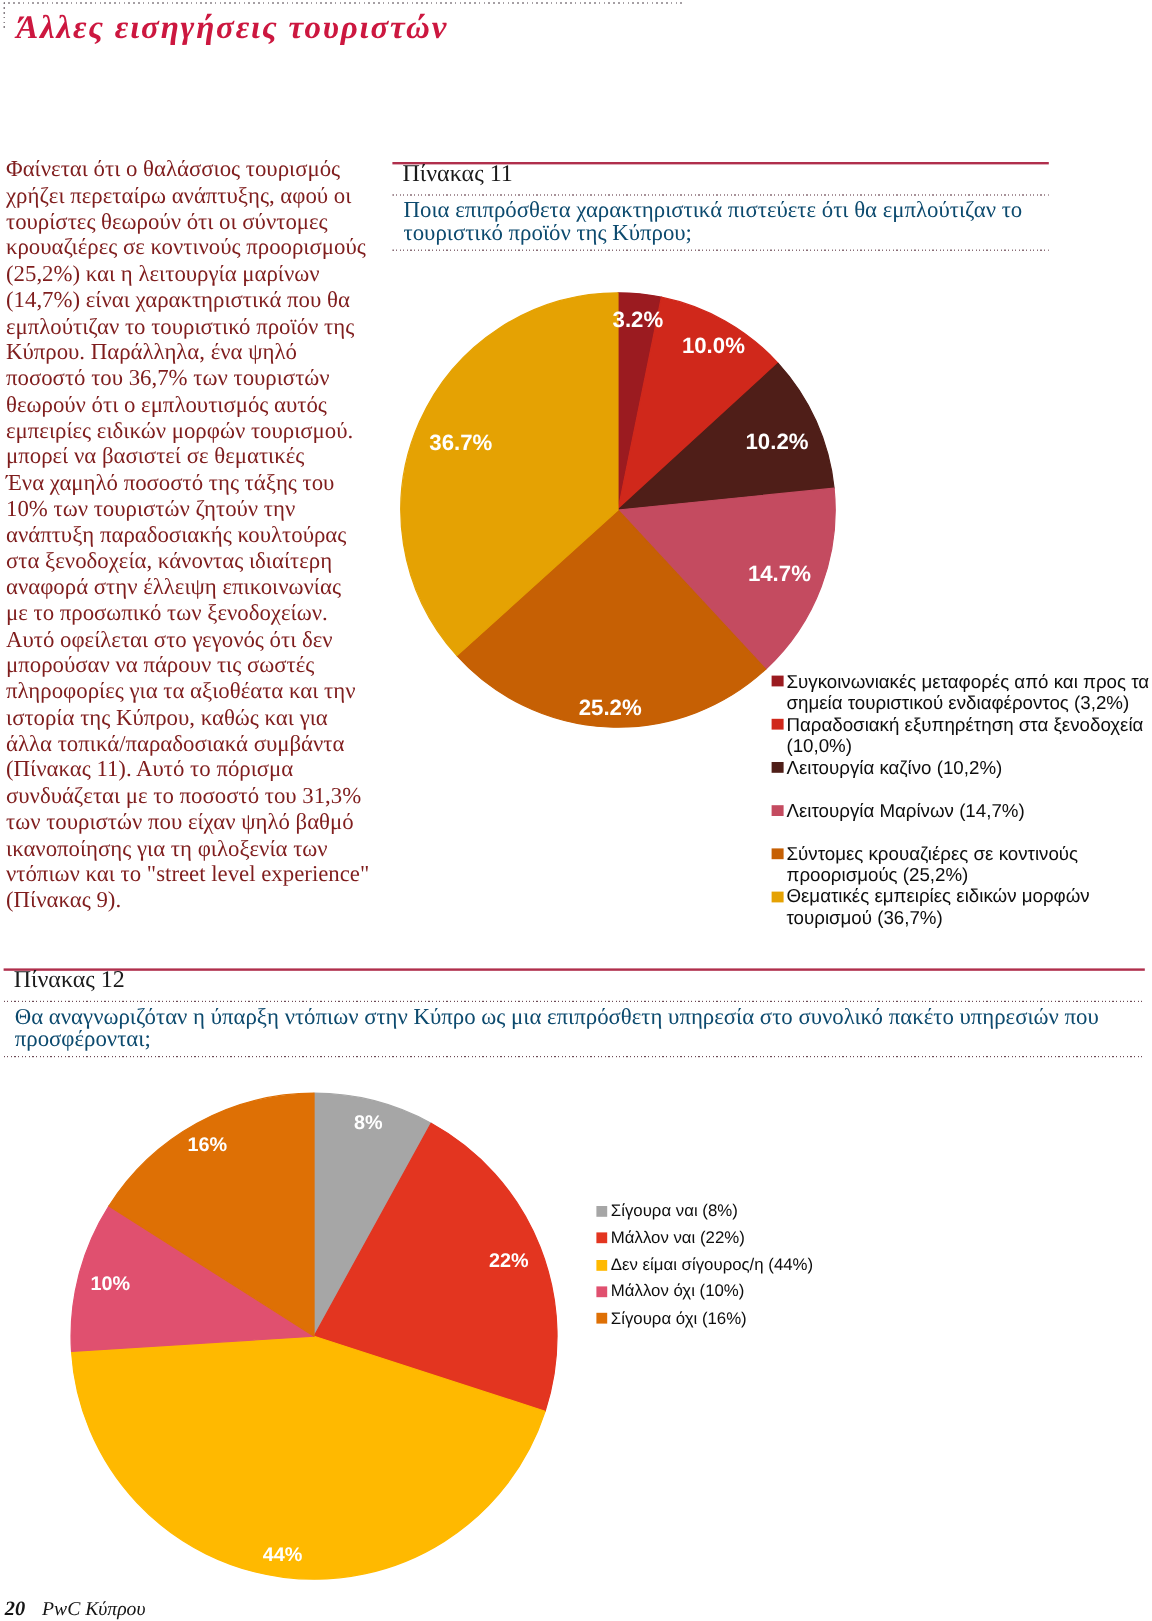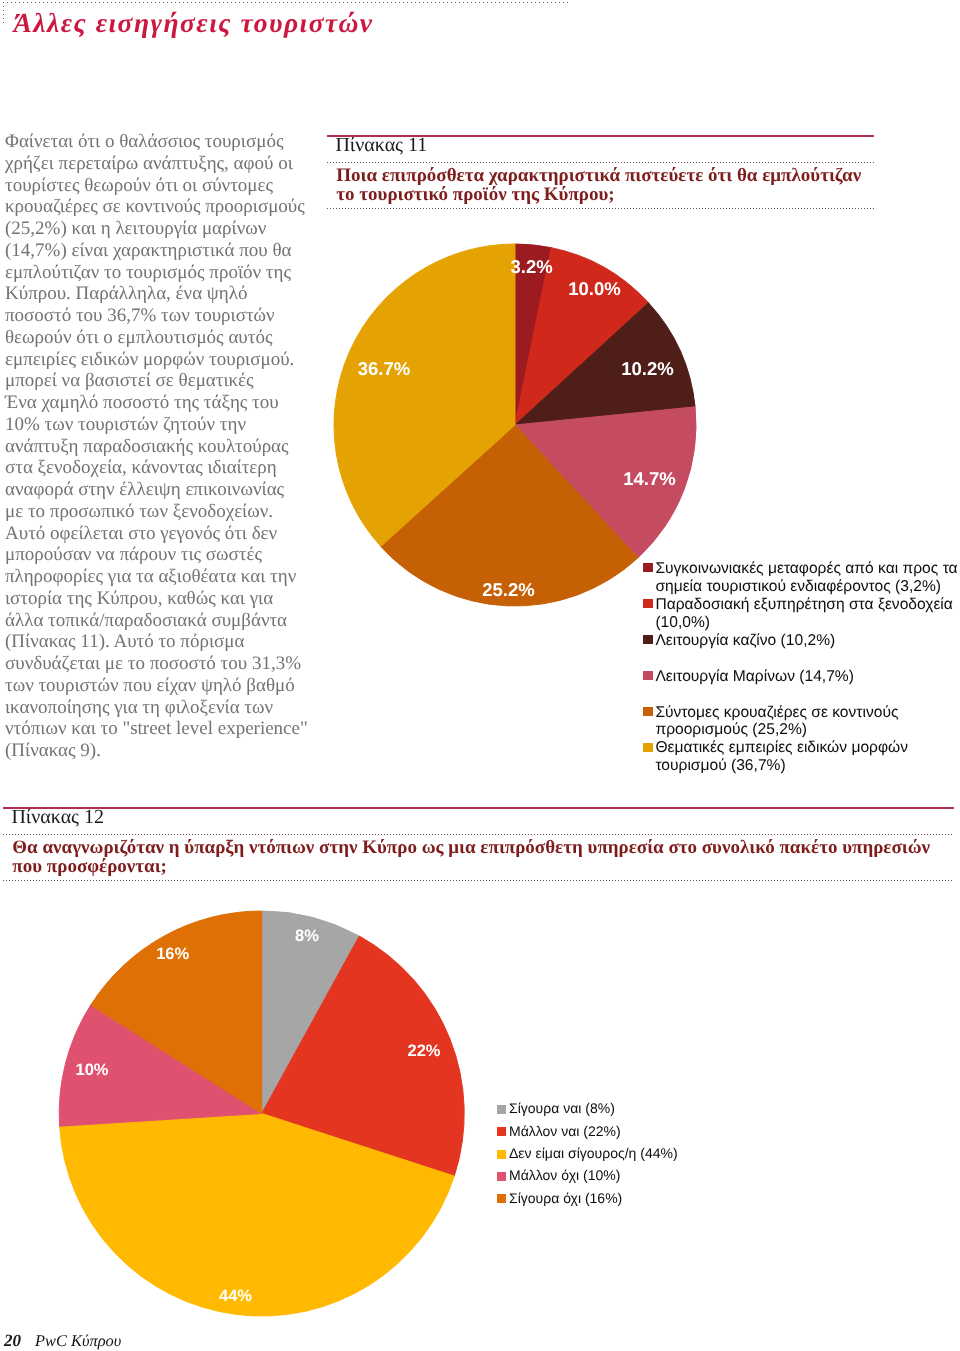--- a/index.html
+++ b/index.html
@@ -12,47 +12,47 @@
   
   #top-rule{position:absolute;left:3px;top:1.5px;width:567px;height:1.4px;
       background-image:repeating-linear-gradient(to right,#6b6269 0 1.4px,rgba(255,255,255,0) 1.4px 4px);}
   #left-rule{position:absolute;left:2.5px;top:1.5px;width:1.4px;height:22px;
       background-image:repeating-linear-gradient(to bottom,#6b6269 0 1.4px,rgba(255,255,255,0) 1.4px 4px);}
 
   #page-title{position:absolute;left:13.5px;top:6.5px;font-size:27.5px;font-style:italic;
       font-weight:700;color:#CC173F;letter-spacing:1.5px;white-space:nowrap;}
 
   #body-copy{position:absolute;left:5px;top:131px;width:340px;font-size:19px;
-      line-height:21.75px;color:#737373;text-align:left;}
+      line-height:21.75px;color:#7f1d1d;text-align:left;}
   .copy-line{white-space:nowrap;}
 
   
   #tbl11{position:absolute;left:327px;top:134.7px;width:546.5px;}
   #tbl12{position:absolute;left:3px;top:806.6px;width:951px;}
   .rule-solid{height:2px;background:#B02F4C;}
   .rule-dotted{height:1px;
       background-image:repeating-linear-gradient(to right,#6e4a56 0 1px,rgba(255,255,255,0) 1px 3px);}
   .tbl-label{font-size:20px;color:#1a1a1a;line-height:20px;height:25.2px;
       padding-left:8.4px;display:flex;align-items:flex-start;}
   .tbl-label>span{display:block;transform:translateY(-2.2px);}
-  .tbl-q{font-size:19px;color:#7f1d1d;padding:3.2px 0 4px 9.3px;line-height:19.1px;font-weight:bold;}
+  .tbl-q{font-size:19px;color:#0c4a6e;padding:3.2px 0 4px 9.3px;line-height:19.1px;}
 
   
   .legend{position:absolute;}
   .legend-row{display:flex;align-items:flex-start;}
   .legend-sw{flex:0 0 auto;margin-top:4px;}
   .legend-txt{font-family:"Liberation Sans",sans-serif;color:#0d0d0d;}
 
   #legend11{left:642.5px;top:563.3px;width:320px;}
   #legend11 .legend-sw{width:10.3px;height:9.2px;margin-right:2.6px;margin-top:0;}
   #legend11 .legend-txt{font-size:15.6px;line-height:17.8px;display:block;width:309px;}
   #legend11 .legend-row{height:35.9px;box-sizing:border-box;align-items:flex-start;}
   #legend11 .legend-row>.legend-txt{margin-top:-3.3px;}
 
-  #legend12{left:497px;top:1105px;width:440px;}
+  #legend12{left:497px;top:1005px;width:440px;}
   #legend12 .legend-sw{width:9px;height:9.2px;margin-right:3px;margin-top:0;}
   #legend12 .legend-txt{font-size:14px;line-height:17.8px;display:block;}
   #legend12 .legend-row{height:22.3px;box-sizing:border-box;align-items:flex-start;}
   #legend12 .legend-row>.legend-txt{margin-top:-4.6px;white-space:nowrap;}
 
   svg.pie{position:absolute;left:0;top:0;width:960px;height:1351px;overflow:visible;pointer-events:none;}
   .pielabel{font-family:"Liberation Sans",sans-serif;font-weight:700;fill:#ffffff;
             text-anchor:middle;dominant-baseline:central;}
 
   #footer-num{position:absolute;left:4px;top:1331.5px;font-size:17px;font-weight:700;color:#151515;font-style:italic;line-height:17px;}
@@ -68,21 +68,21 @@
 
   <div id="page-title">Άλλες εισηγήσεις τουριστών</div>
 
   <div id="body-copy">
       <div class="copy-line">Φαίνεται ότι ο θαλάσσιος τουρισμός</div>
       <div class="copy-line">χρήζει περεταίρω ανάπτυξης, αφού οι</div>
       <div class="copy-line">τουρίστες θεωρούν ότι οι σύντομες</div>
       <div class="copy-line">κρουαζιέρες σε κοντινούς προορισμούς</div>
       <div class="copy-line">(25,2%) και η λειτουργία μαρίνων</div>
       <div class="copy-line">(14,7%) είναι χαρακτηριστικά που θα</div>
-      <div class="copy-line">εμπλούτιζαν το τουρισμός προϊόν της</div>
+      <div class="copy-line">εμπλούτιζαν το τουριστικό προϊόν της</div>
       <div class="copy-line">Κύπρου. Παράλληλα, ένα ψηλό</div>
       <div class="copy-line">ποσοστό του 36,7% των τουριστών</div>
       <div class="copy-line">θεωρούν ότι ο εμπλουτισμός αυτός</div>
       <div class="copy-line">εμπειρίες ειδικών μορφών τουρισμού.</div>
       <div class="copy-line">μπορεί να βασιστεί σε θεματικές</div>
       <div class="copy-line">Ένα χαμηλό ποσοστό της τάξης του</div>
       <div class="copy-line">10% των τουριστών ζητούν την</div>
       <div class="copy-line">ανάπτυξη παραδοσιακής κουλτούρας</div>
       <div class="copy-line">στα ξενοδοχεία, κάνοντας ιδιαίτερη</div>
       <div class="copy-line">αναφορά στην έλλειψη επικοινωνίας</div>

